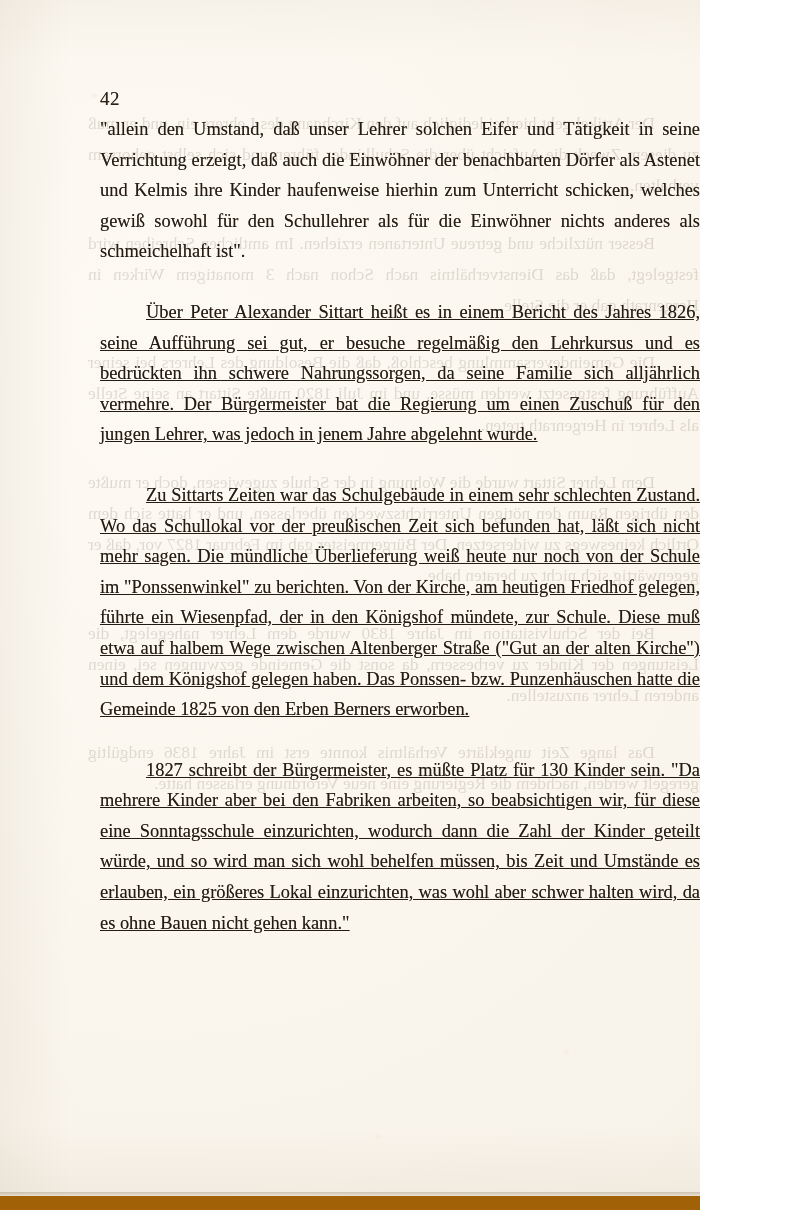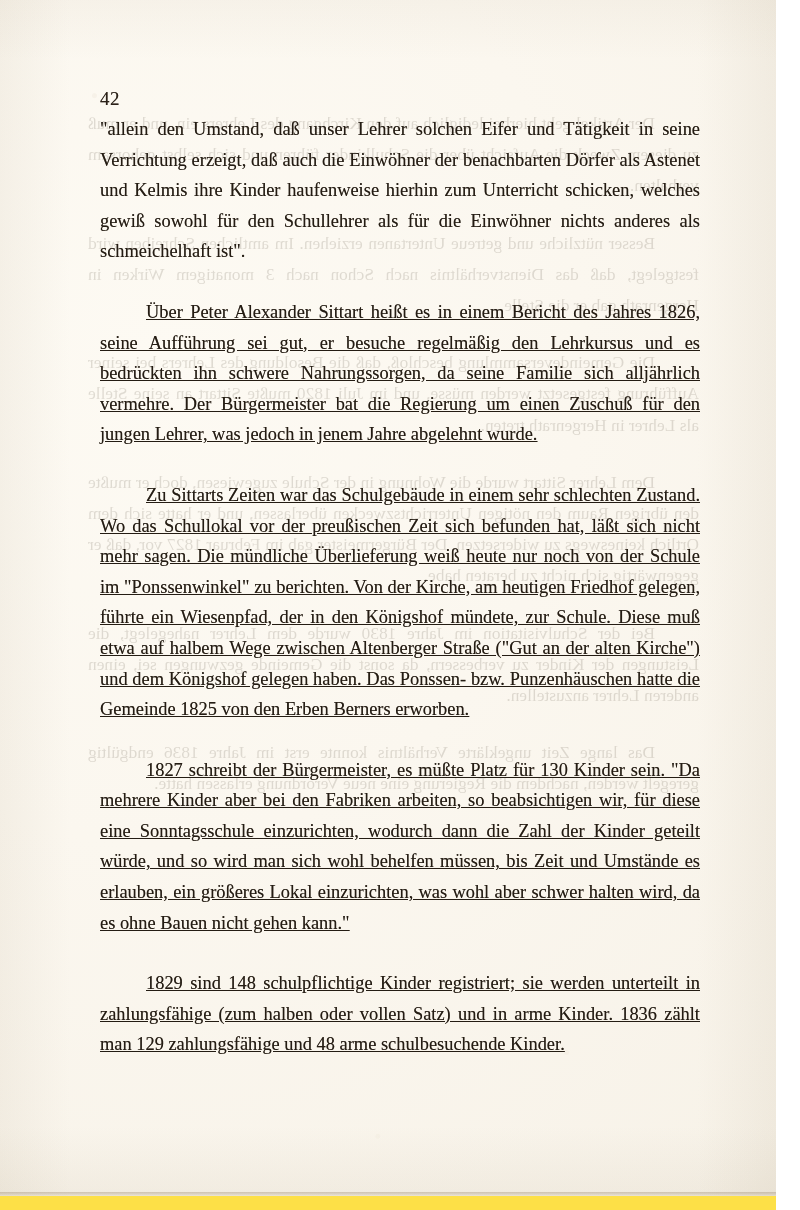--- a/index.html
+++ b/index.html
@@ -5,25 +5,26 @@
 <style>
   html, body {
     margin: 0;
     padding: 0;
     background: #ffffff;
   }
 
   
   .scan-canvas {
     position: relative;
-    width: 776px;
+    width: 692px;
     height: 1210px;
     overflow: hidden;
-    background: #fde047;
+    background: #a16207;
     font-family: "Liberation Serif", "DejaVu Serif", serif;
+    padding-left: 8px;
   }
 
   
   .paper {
     position: absolute;
     left: 0;
     top: 0;
     width: 787px;
     height: 1196px;
     background:
@@ -168,16 +169,15 @@
   <div class="page-edge-right"></div>
   <div class="page-edge-bottom"></div>
 
   <div class="folio ink">42</div>
 
   <div class="textblock ink">
     <p>"allein den Umstand, daß unser Lehrer solchen Eifer und Tätigkeit in seine Verrichtung erzeigt, daß auch die Einwöhner der benachbarten Dörfer als Astenet und Kelmis ihre Kinder haufenweise hierhin zum Unterricht schicken, welches gewiß sowohl für den Schullehrer als für die Einwöhner nichts anderes als schmeichelhaft ist".</p>
     <p class="indent">Über Peter Alexander Sittart heißt es in einem Bericht des Jahres 1826, seine Aufführung sei gut, er besuche regelmäßig den Lehrkursus und es bedrückten ihn schwere Nahrungssorgen, da seine Familie sich alljährlich vermehre. Der Bürgermeister bat die Regierung um einen Zuschuß für den jungen Lehrer, was jedoch in jenem Jahre abgelehnt wurde.</p>
     <p class="indent">Zu Sittarts Zeiten war das Schulgebäude in einem sehr schlechten Zustand. Wo das Schullokal vor der preußischen Zeit sich befunden hat, läßt sich nicht mehr sagen. Die mündliche Überlieferung weiß heute nur noch von der Schule im "Ponssenwinkel" zu berichten. Von der Kirche, am heutigen Friedhof gelegen, führte ein Wiesenpfad, der in den Königshof mündete, zur Schule. Diese muß etwa auf halbem Wege zwischen Altenberger Straße ("Gut an der alten Kirche") und dem Königshof gelegen haben. Das Ponssen- bzw. Punzenhäuschen hatte die Gemeinde 1825 von den Erben Berners erworben.</p>
     <p class="indent">1827 schreibt der Bürgermeister, es müßte Platz für 130 Kinder sein. "Da mehrere Kinder aber bei den Fabriken arbeiten, so beabsichtigen wir, für diese eine Sonntagsschule einzurichten, wodurch dann die Zahl der Kinder geteilt würde, und so wird man sich wohl behelfen müssen, bis Zeit und Umstände es erlauben, ein größeres Lokal einzurichten, was wohl aber schwer halten wird, da es ohne Bauen nicht gehen kann."</p>
-    <p class="indent">1829 sind 148 schulpflichtige Kinder registriert; sie werden unterteilt in zahlungsfähige (zum halben oder vollen Satz) und in arme Kinder. 1836 zählt man 129 zahlungsfähige und 48 arme schulbesuchende Kinder.</p>
   </div>
 
 </div>
 
 </body></html>

